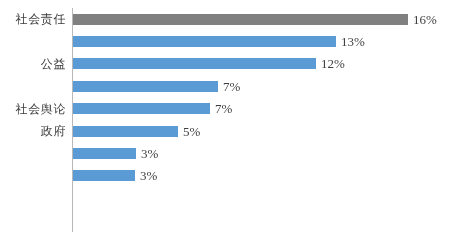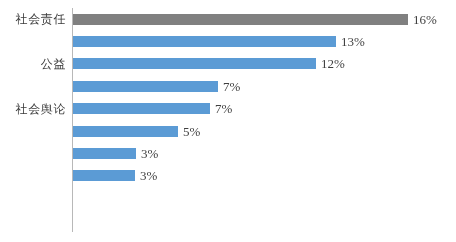--- a/index.html
+++ b/index.html
@@ -128,20 +128,21 @@
 
       <div class="bar-row">
         <div class="cat-label">社会舆论</div>
         <div class="bar-track">
           <div class="bar" style="width: 137px; background: rgb(91, 155, 213);"></div>
           <div class="val-label">7%</div>
         </div>
       </div>
 
       <div class="bar-row">
+        <div class="cat-label">政府</div>
         <div class="bar-track">
           <div class="bar" style="width: 105px; background: rgb(91, 155, 213);"></div>
           <div class="val-label">5%</div>
         </div>
       </div>
 
       <div class="bar-row">
         <div class="bar-track">
           <div class="bar" style="width: 63px; background: rgb(91, 155, 213);"></div>
           <div class="val-label">3%</div>

